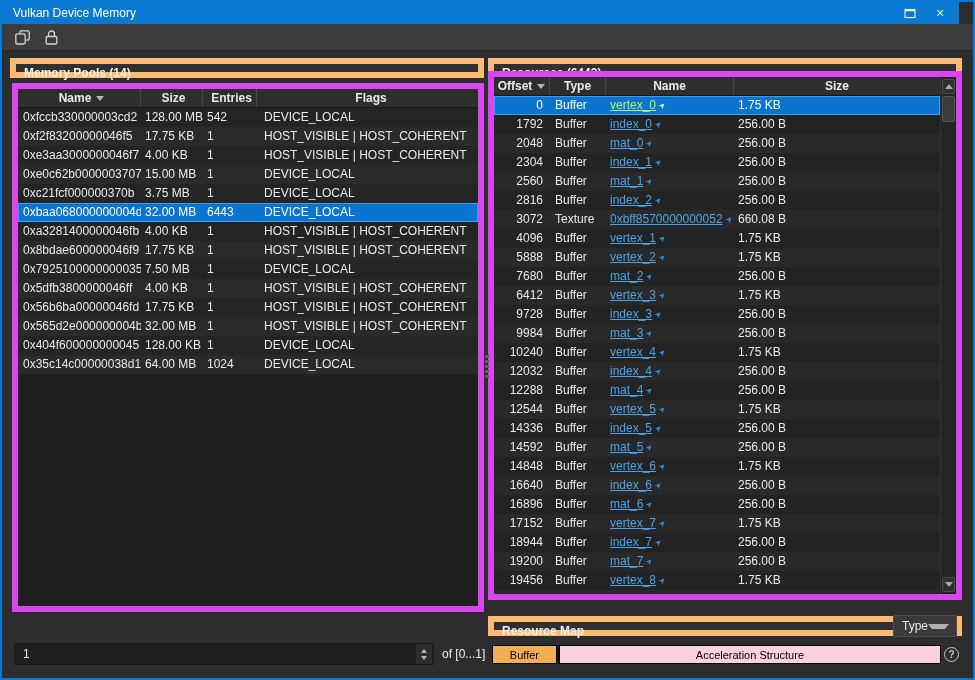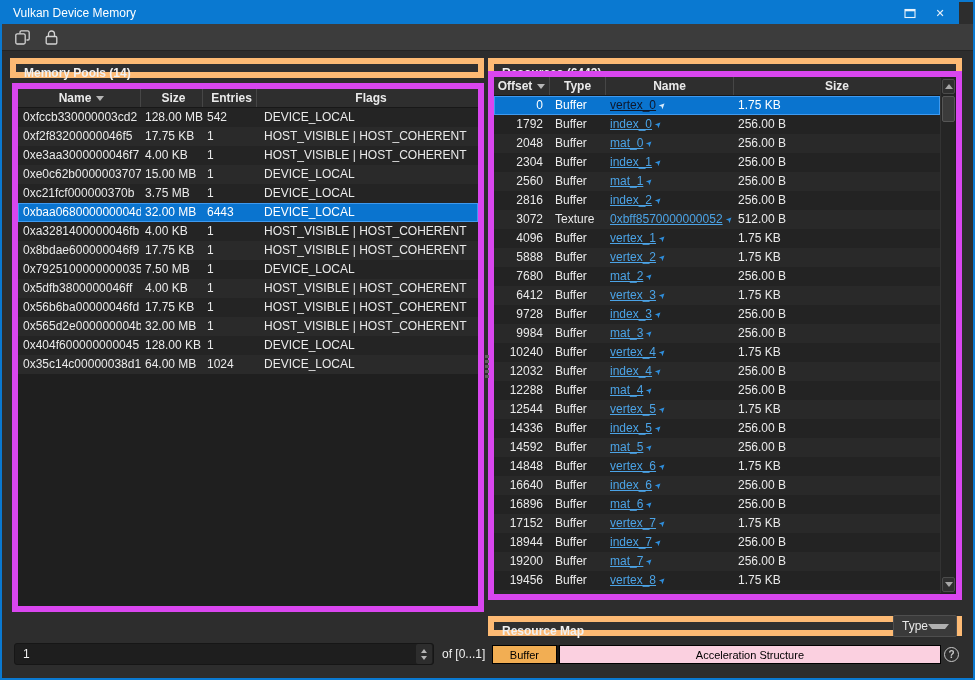--- a/index.html
+++ b/index.html
@@ -44,21 +44,21 @@
   
   .res-offset{ width:56px; text-align:right; padding-right:7px; }
   .res-type  { width:56px; padding-left:5px; }
   .res-name  { width:128px; padding-left:4px; }
   .res-size  { flex:1; padding-left:4px; }
   #res-rows .trow:nth-child(odd)  { background:#292929; }
   #res-rows .trow:nth-child(even) { background:#232323; }
 
   .trow.sel { background:#0a74cf !important; color:#fff; box-shadow: inset 0 0 0 1px #3f9af0; }
   .res-link { color:#4ba3e6; text-decoration:underline; cursor:pointer; }
-  .trow.sel .res-link { color:#0f172a; }
+  .trow.sel .res-link { color:#bef264; }
   .ext-arrow { display:inline-block; color:#2f8fdd; font-size:8px; transform:rotate(-45deg);
                margin-left:3px; vertical-align:1px; }
   .trow.sel .ext-arrow { color:#d9ecfc; }
 
   
   .sort-down { width:0; height:0; border-left:4px solid transparent; border-right:4px solid transparent;
                border-top:5px solid #b5b5b5; }
 
   
   .vscroll { position:absolute; top:1px; bottom:1px; right:1px; width:15px; background:#252525; border-left:1px solid #333; }
@@ -291,21 +291,21 @@
           <div class="trow">
             <div class="tcell res-offset">2816</div>
             <div class="tcell res-type">Buffer</div>
             <div class="tcell res-name"><span class="res-link">index_2</span><span class="ext-arrow">➤</span></div>
             <div class="tcell res-size">256.00 B</div>
           </div>
           <div class="trow">
             <div class="tcell res-offset">3072</div>
             <div class="tcell res-type">Texture</div>
             <div class="tcell res-name"><span class="res-link">0xbff8570000000052</span><span class="ext-arrow">➤</span></div>
-            <div class="tcell res-size">512.00 B</div>
+            <div class="tcell res-size">660.08 B</div>
           </div>
           <div class="trow">
             <div class="tcell res-offset">4096</div>
             <div class="tcell res-type">Buffer</div>
             <div class="tcell res-name"><span class="res-link">vertex_1</span><span class="ext-arrow">➤</span></div>
             <div class="tcell res-size">1.75 KB</div>
           </div>
           <div class="trow">
             <div class="tcell res-offset">5888</div>
             <div class="tcell res-type">Buffer</div>

